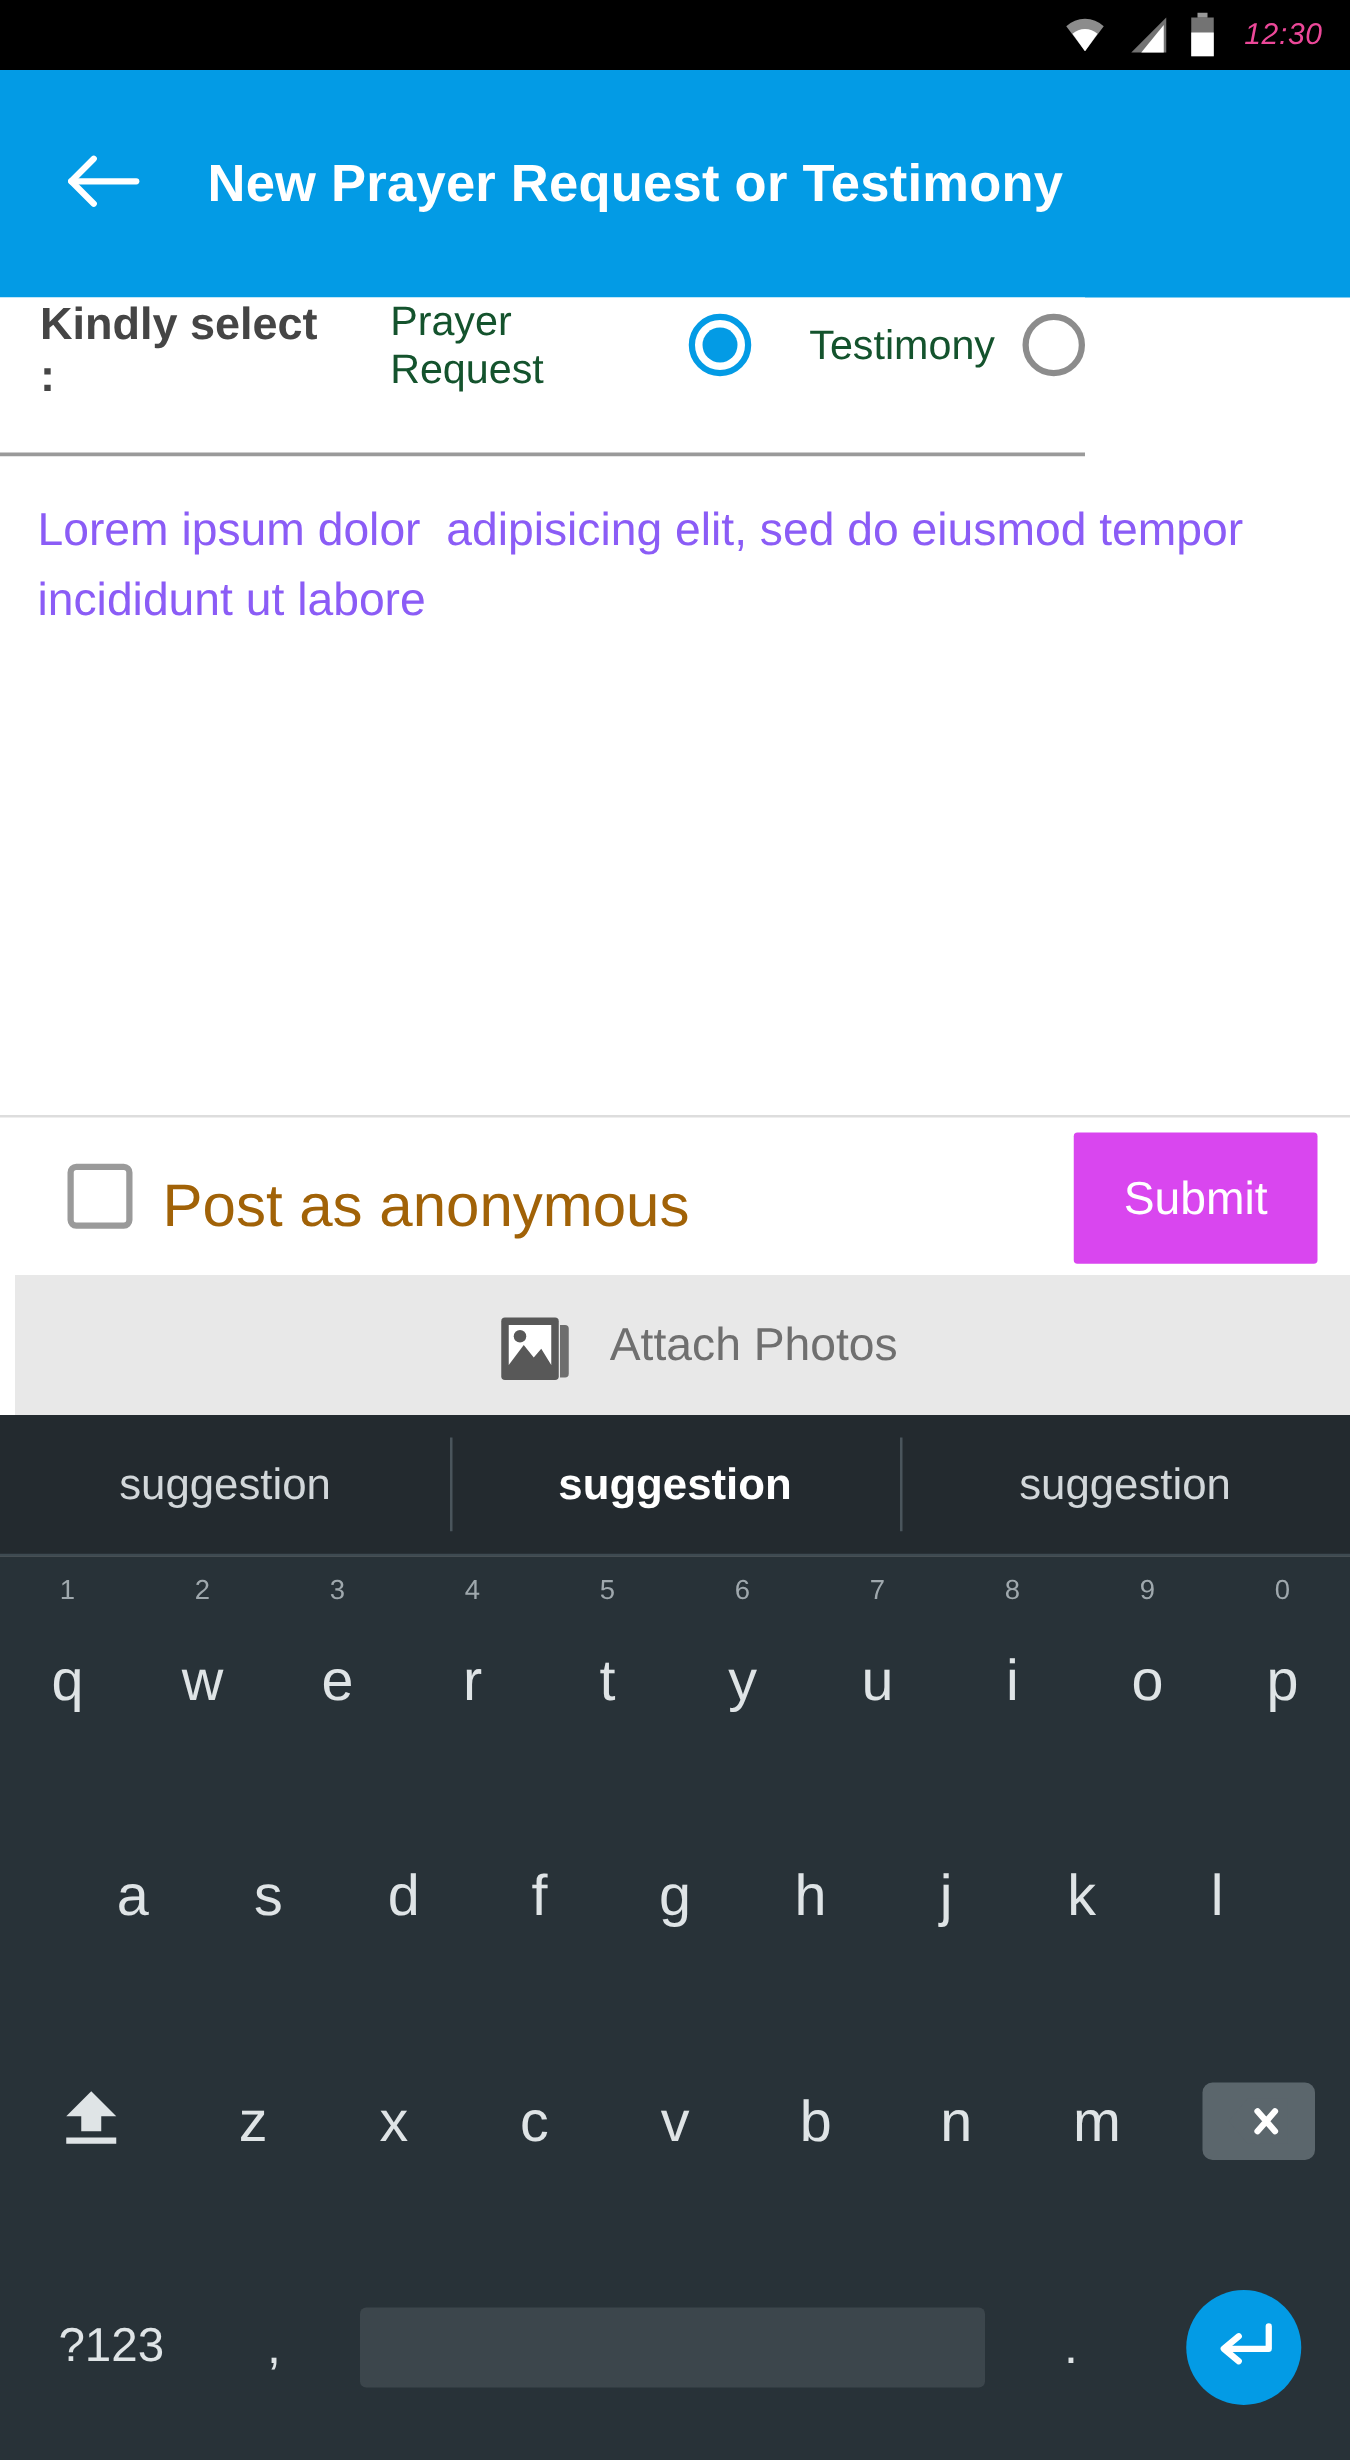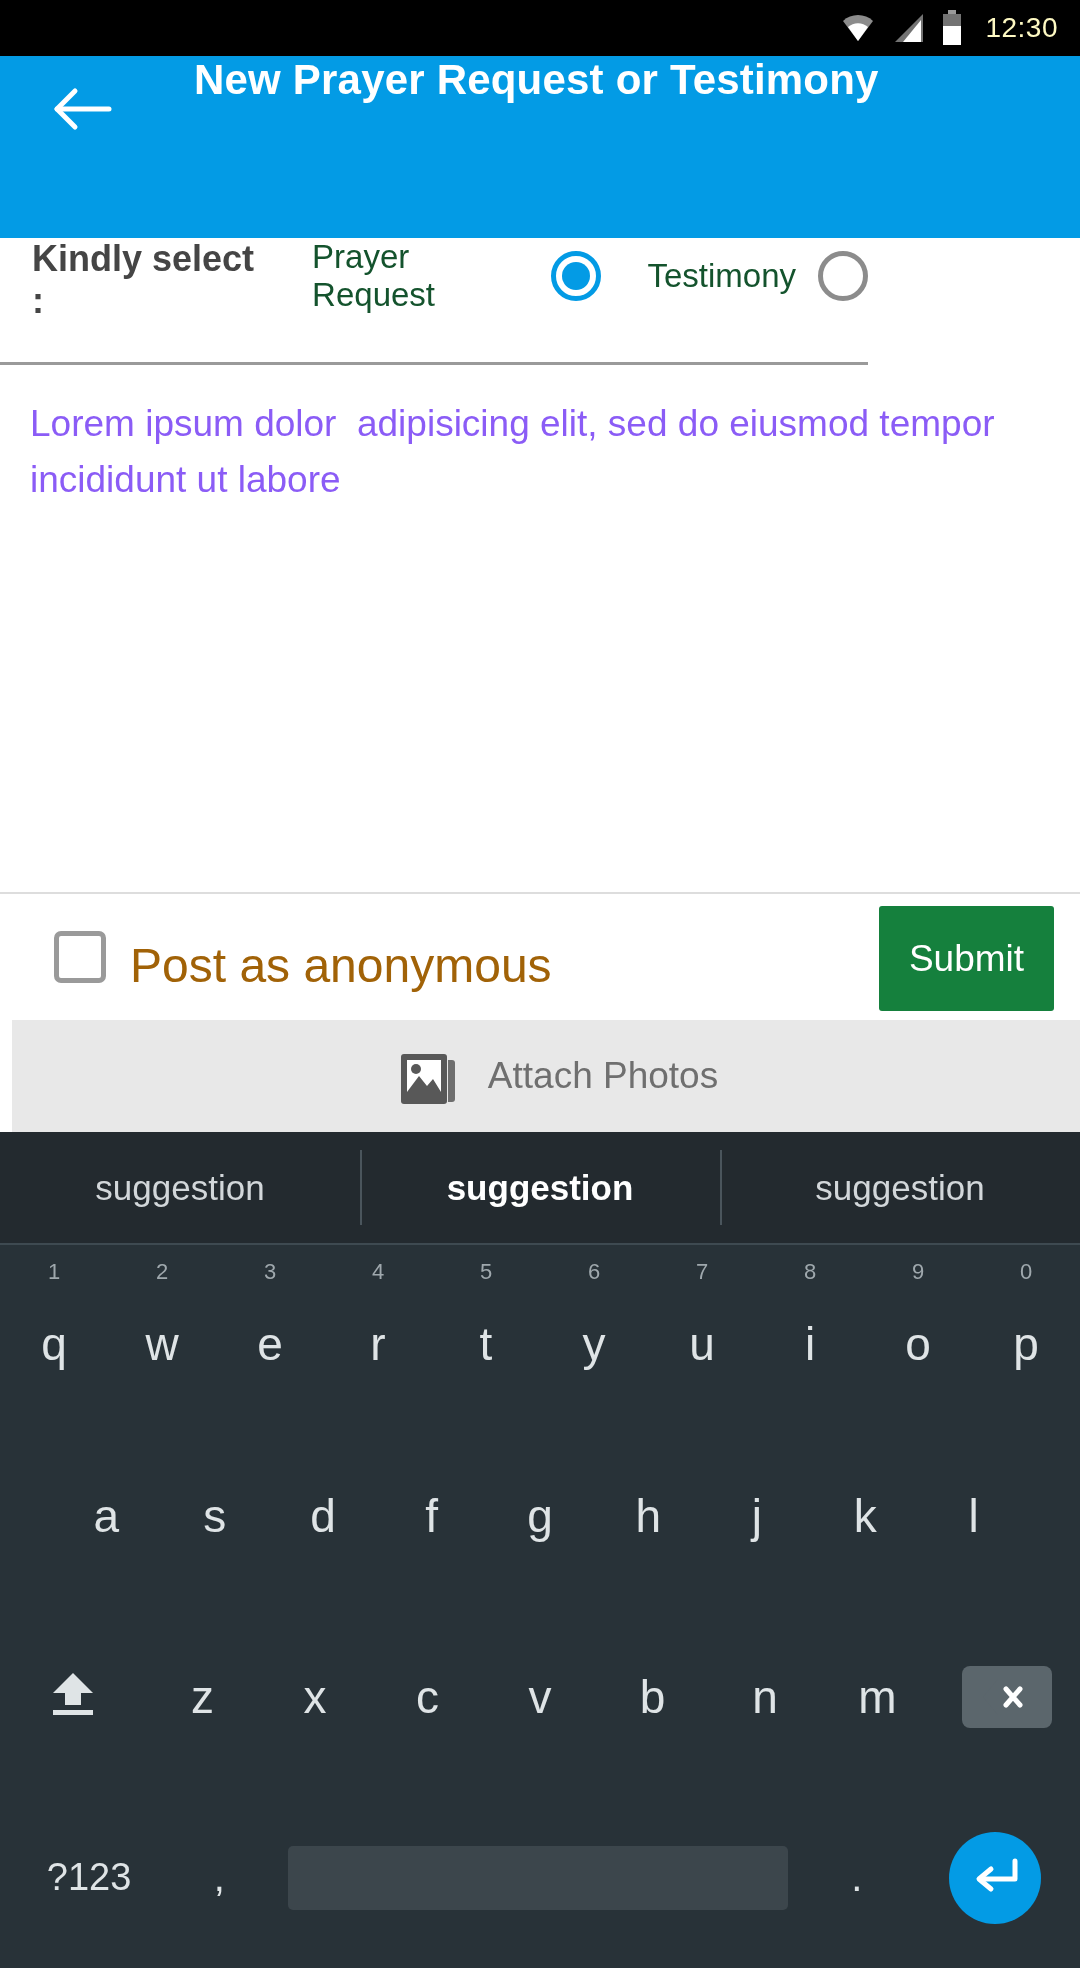--- a/index.html
+++ b/index.html
@@ -13,29 +13,29 @@
 
   
   .statusbar {
     position: absolute; left: 0; top: 0; width: 1080px; height: 56px;
     background: #000000;
     display: flex; align-items: center; justify-content: flex-end;
     padding-right: 22px; gap: 16px;
   }
   .sb-icon { display: flex; align-items: center; }
   .status-time {
-    color: #fef9c3; font-size: 28px; letter-spacing: 0.5px;
-    margin-left: 6px; font-family: "Liberation Sans", sans-serif;
+    color: #ec4899; font-size: 24px; letter-spacing: 0.5px;
+    margin-left: 6px; font-family: "Liberation Sans", sans-serif; font-style: italic;
   }
 
   
   .appbar {
     position: absolute; left: 0; top: 56px; width: 1080px; height: 182px;
     background: #039BE5;
-    display: flex; align-items: flex-start; gap: 28px;
+    display: flex; align-items: center;
   }
   .back-btn {
     width: 110px; height: 110px; margin-left: 28px;
     display: flex; align-items: center; justify-content: center;
     cursor: pointer;
   }
   .appbar-title {
     color: #ffffff; font-size: 42px; font-weight: bold;
     margin-left: 28px; letter-spacing: 0.2px;
   }
@@ -85,21 +85,21 @@
     display: flex; align-items: center;
   }
   .checkbox-wrap { display: flex; align-items: center; margin-left: 54px; cursor: pointer; }
   .checkbox {
     width: 52px; height: 52px; border: 5px solid #9a9a9a; border-radius: 7px;
     background: #ffffff; flex: 0 0 auto;
   }
   .checkbox-label { font-size: 48px; color: #a16207; margin-left: 24px; margin-top: 16px; }
   .submit-btn {
     position: absolute; right: 26px; top: 12px;
-    width: 175px; height: 105px; background: #15803d;
+    width: 195px; height: 105px; background: #d946ef;
     border: none; border-radius: 3px;
     color: #ffffff; font-size: 37px;
     font-family: "Liberation Sans", sans-serif;
     cursor: pointer;
   }
 
   
   .attach-bar {
     position: absolute; left: 12px; top: 1020px; width: 1080px; height: 112px;
     background: #e8e8e8;

